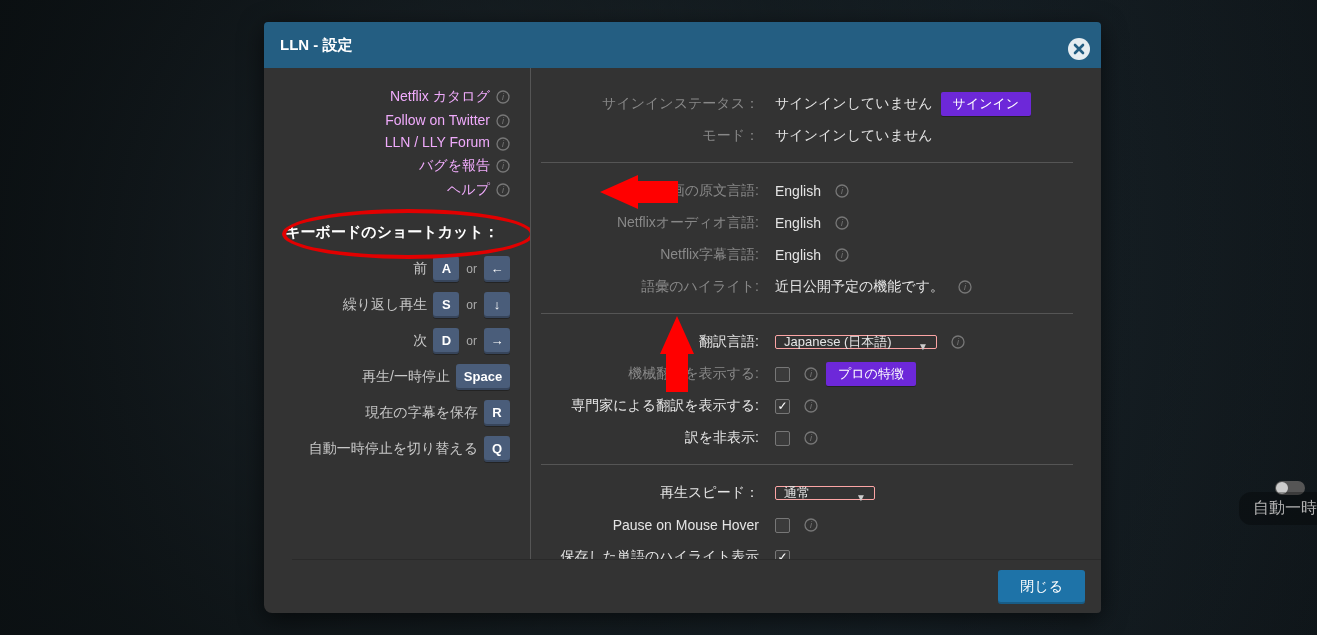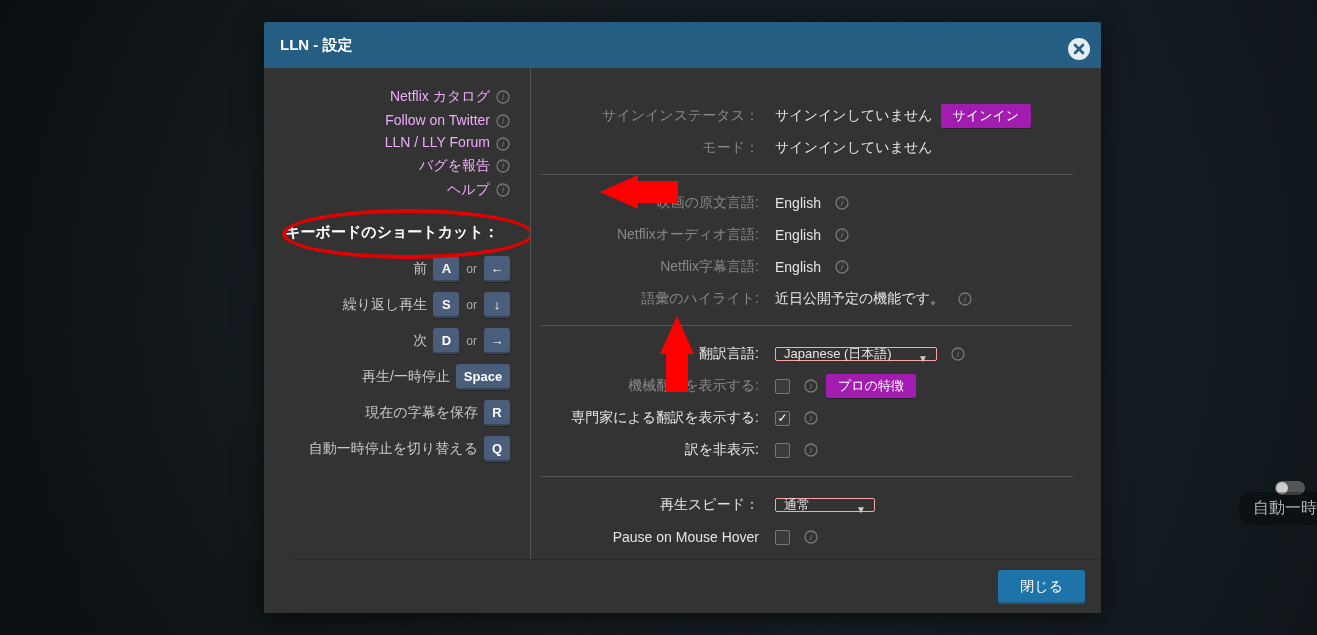--- a/index.html
+++ b/index.html
@@ -3,29 +3,29 @@
 <meta charset="utf-8">
 <style>
 * { margin: 0; padding: 0; box-sizing: border-box; font-family: Arial, 'Hiragino Sans', 'Meiryo', sans-serif; }
 html, body { width: 1317px; height: 635px; overflow: hidden; background:#000; }
 .backdrop { position:absolute; inset:0; background: radial-gradient(circle at 30% 40%, #3a4a55 0%, #1a2428 45%, #0b1012 100%); }
 .backdrop::after { content:""; position:absolute; inset:0; background: linear-gradient(100deg, rgba(8,12,14,.85) 0%, rgba(8,12,14,.55) 40%, rgba(20,30,40,.3) 70%, rgba(40,55,70,.15) 100%); }
 .autoplay-label { position:absolute; right:0; bottom:110px; color:#b3b3b3; font-size:16px; padding:6px 0 6px 14px; background:rgba(0,0,0,.3); border-radius:12px 0 0 12px; }
 .autoplay-toggle { position:absolute; right:12px; bottom:140px; width:30px; height:14px; background:#555; border-radius:8px; }
 .autoplay-toggle::after { content:""; position:absolute; left:1px; top:1px; width:12px; height:12px; border-radius:50%; background:#ccc; }
 
-.modal { position:absolute; left:264px; top:22px; width:837px; height:591px; background:#333333; border-radius:0; box-shadow:0 6px 24px rgba(0,0,0,.6); display:flex; flex-direction:column; font-size:14px; color:#ccc; }
+.modal { position:absolute; left:264px; top:22px; width:837px; height:591px; background:#333333; border-radius:8px; box-shadow:0 6px 24px rgba(0,0,0,.6); display:flex; flex-direction:column; font-size:14px; color:#ccc; }
 
 .modal-header { background:#245e82; color:#fff; font-weight:bold; height:46px; line-height:46px; padding:0 16px; position:relative; border-radius:4px 4px 0 0; font-size:15px; }
 .close-btn { position:absolute; right:10px; top:11px; width:24px; height:24px; cursor:pointer; }
 .close-btn svg { width:24px; height:24px; }
 
 .modal-body { flex:1; display:flex; overflow:hidden; position:relative; }
 .left-pane { width:266px; padding:20px 20px 0 10px; overflow:hidden; }
-.right-pane { flex:1; border-left:1px solid #555; padding:36px 28px 0 10px; overflow-y:scroll; }
+.right-pane { flex:1; border-left:1px solid #555; padding:24px 28px 0 10px; overflow-y:scroll; }
 .right-pane::-webkit-scrollbar { width:10px; }
 .right-pane::-webkit-scrollbar-track { background:#3a3a3a; }
 .right-pane::-webkit-scrollbar-thumb { background:#6a6a6a; border-radius:5px; }
 
 .links { text-align:right; }
 .links .row { margin-bottom:6px; }
 .links a { color:#f0abfc; font-size:14px; }
 .info-icon { display:inline-block; width:14px; height:14px; margin-left:6px; vertical-align:middle; }
 .info-icon svg { width:14px; height:14px; display:block; }
 
@@ -37,21 +37,21 @@
 .kb-label { color:#c8c8c8; font-size:14px; }
 .key { display:inline-flex; align-items:center; justify-content:center; min-width:26px; height:26px; padding:0 6px; background:#4a5d7a; color:#fff; border-radius:3px; font-size:13px; font-weight:bold; box-shadow:inset 0 -2px 0 rgba(0,0,0,.25), 0 1px 0 rgba(0,0,0,.3); }
 .key.wide { min-width:54px; }
 .or-sep { color:#aaa; font-size:12px; padding:0 1px; }
 
 .field-row { display:flex; align-items:center; margin-bottom:8px; min-height:24px; }
 .field-label { width:226px; text-align:right; color:#888; font-size:14px; padding-right:8px; }
 .field-value { color:#e5e5e5; font-size:14px; display:flex; align-items:center; gap:8px;margin-left:8px; }
 .divider { height:1px; background:#555; margin:14px 0 16px; }
 
-.red-btn { display:inline-block; background:#a21caf; color:#fff; padding:3px 12px; font-size:13px; border-radius:2px; box-shadow:0 1px 0 rgba(0,0,0,.3); cursor:pointer; }
+.red-btn { display:inline-block; background:#6d28d9; color:#fff; padding:3px 12px; font-size:13px; border-radius:2px; box-shadow:0 1px 0 rgba(0,0,0,.3); cursor:pointer; }
 .select { background:#333; color:#e5e5e5; border:1px solid #fca5a5; border-radius:2px; height:14px; width:162px; padding:0 26px 0 8px; font-size:13px; position:relative; display:inline-flex; align-items:center; cursor:pointer; }
 .select.sm { width:100px; }
 .select::after { content:"▼"; position:absolute; right:8px; top:5px; font-size:10px; color:#ccc; }
 .checkbox { width:15px; height:15px; background:#3b3b3b; border:1px solid #777; border-radius:2px; display:inline-flex; align-items:center; justify-content:center; cursor:pointer; }
 .checkbox.checked::after { content:"✓"; color:#fff; font-size:12px; line-height:1; }
 
 .arrow-right { position:absolute; pointer-events:none; }
 .arrow-right svg, .arrow-up svg { display:block; }
 .arrow-up { position:absolute; pointer-events:none; }
 

